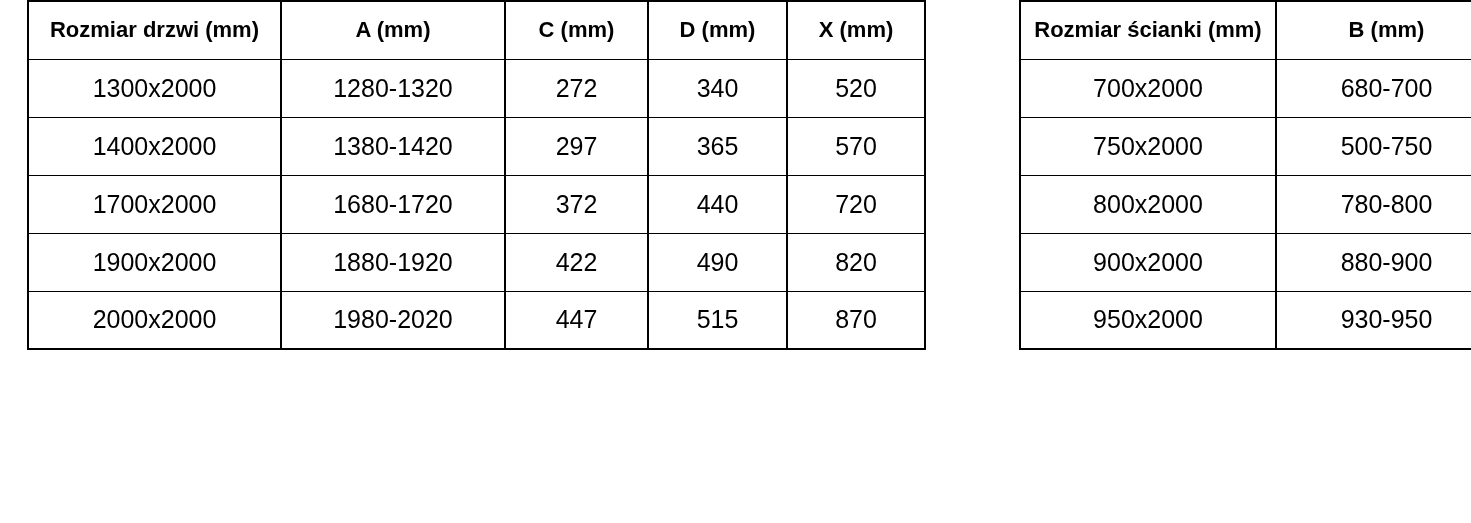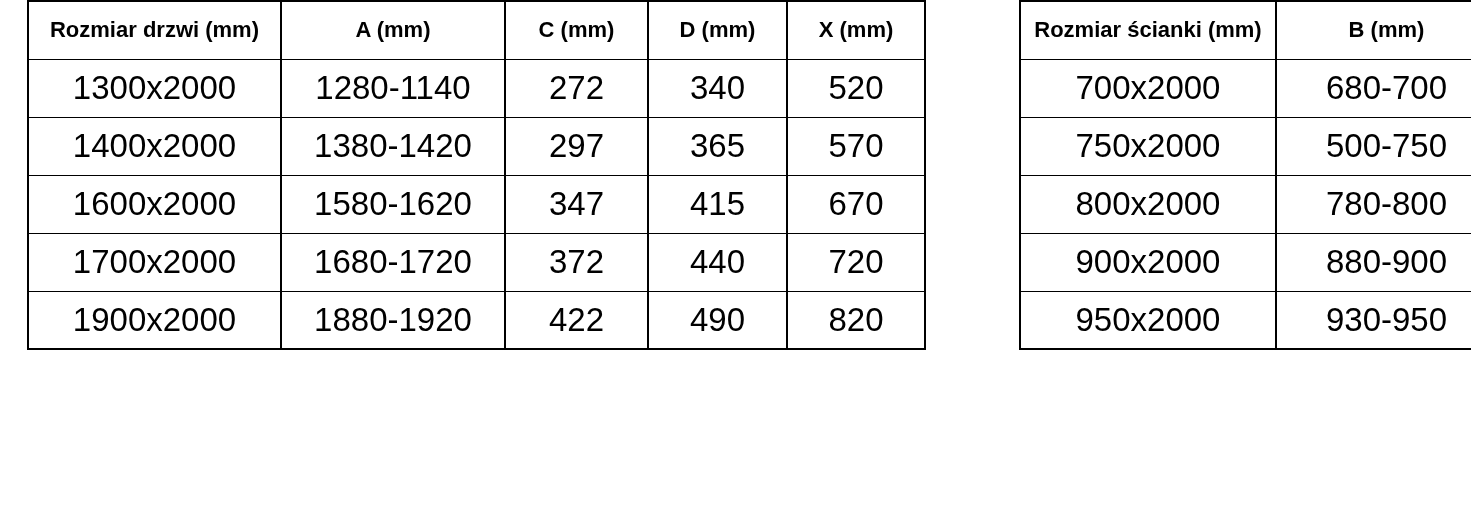--- a/index.html
+++ b/index.html
@@ -39,21 +39,21 @@
     white-space:nowrap;
     overflow:hidden;
     padding:0;
   }
   tr{height:58px;}
   th{
     font-size:22px;
     font-weight:bold;
   }
   td{
-    font-size:33px;
+    font-size:25px;
     font-weight:normal;
   }
   .doors-table{width:897px;}
   .walls-table{width:477px;margin-left:93px;}
 </style>
 </head>
 <body>
 
 <div class="page">
 
@@ -70,52 +70,52 @@
           <th>Rozmiar drzwi (mm)</th>
           <th>A (mm)</th>
           <th>C (mm)</th>
           <th>D (mm)</th>
           <th>X (mm)</th>
         </tr>
       </thead>
     <tbody>
         <tr>
           <td>1300x2000</td>
-          <td>1280-1140</td>
+          <td>1280-1320</td>
           <td>272</td>
           <td>340</td>
           <td>520</td>
         </tr>
         <tr>
           <td>1400x2000</td>
           <td>1380-1420</td>
           <td>297</td>
           <td>365</td>
           <td>570</td>
-        </tr>
-        <tr>
-          <td>1600x2000</td>
-          <td>1580-1620</td>
-          <td>347</td>
-          <td>415</td>
-          <td>670</td>
         </tr>
         <tr>
           <td>1700x2000</td>
           <td>1680-1720</td>
           <td>372</td>
           <td>440</td>
           <td>720</td>
         </tr>
         <tr>
           <td>1900x2000</td>
           <td>1880-1920</td>
           <td>422</td>
           <td>490</td>
           <td>820</td>
+        </tr>
+        <tr>
+          <td>2000x2000</td>
+          <td>1980-2020</td>
+          <td>447</td>
+          <td>515</td>
+          <td>870</td>
         </tr>
       </tbody>
   </table>
 
   <table class="walls-table">
     <colgroup>
       <col style="width:256px">
       <col style="width:221px">
     </colgroup>
     <thead>

